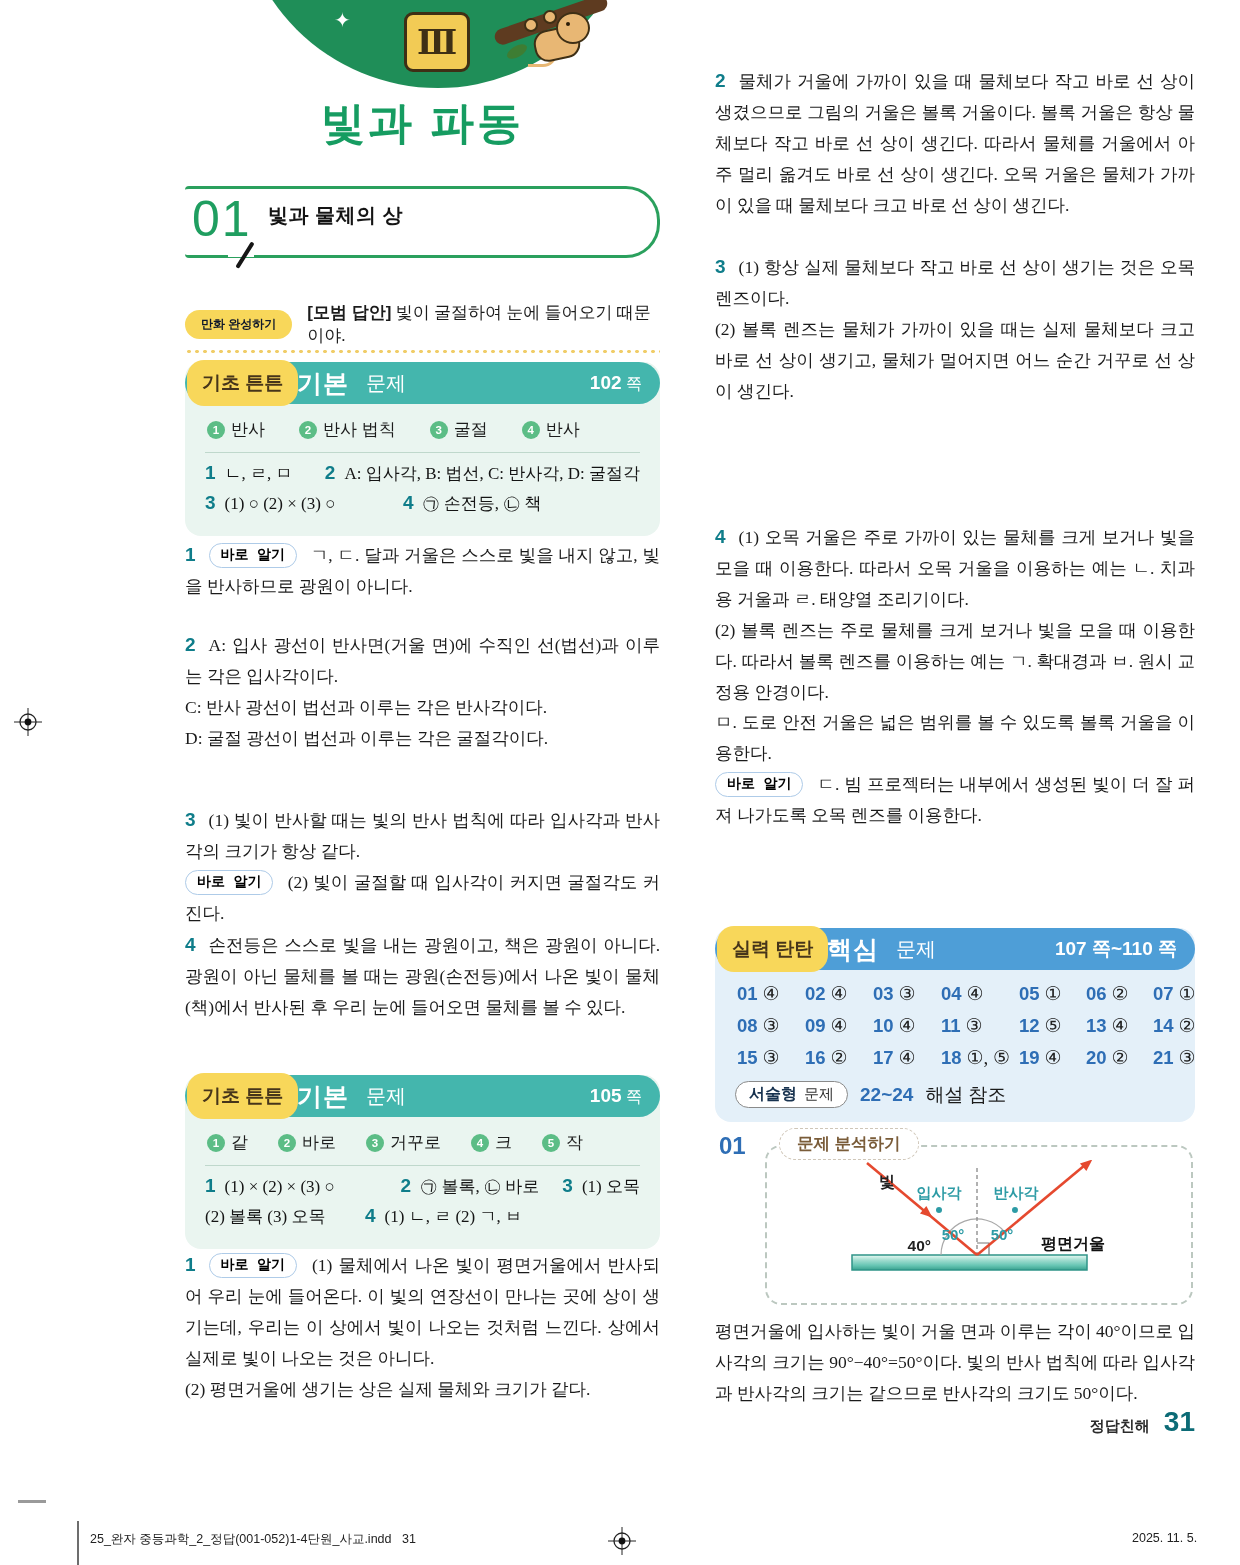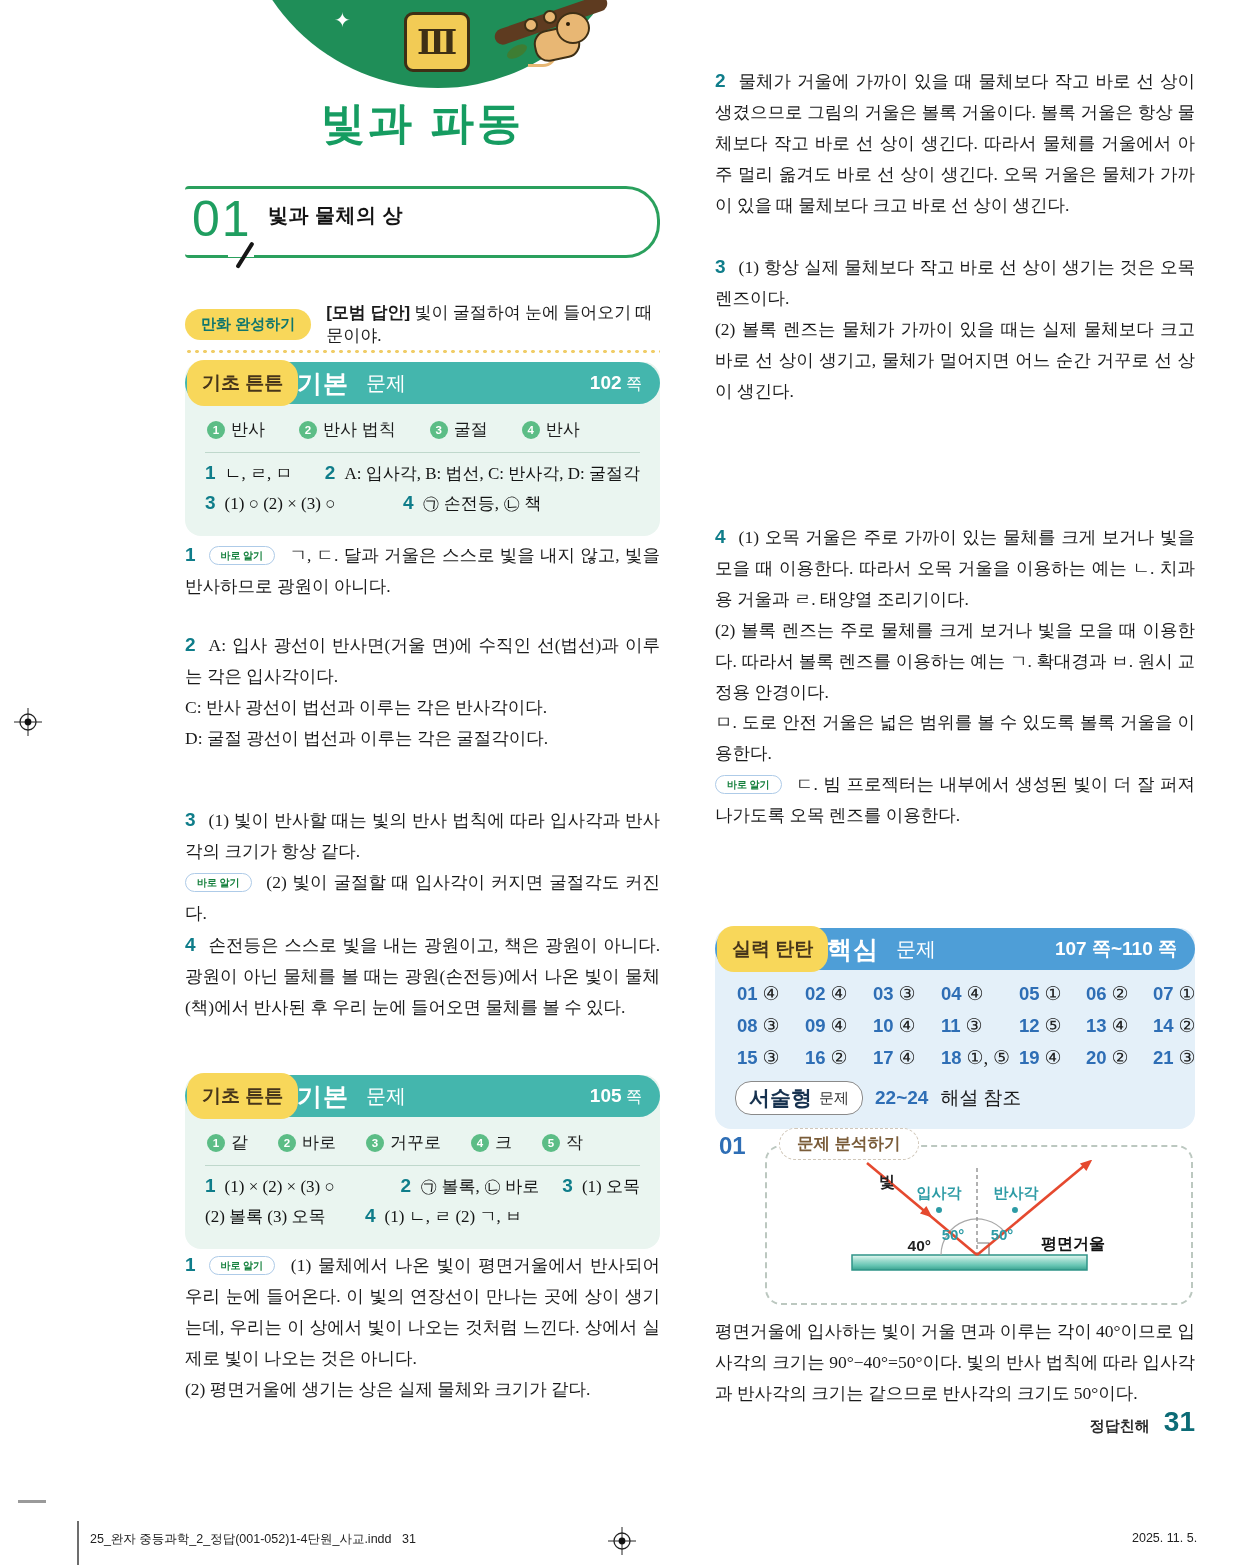--- a/index.html
+++ b/index.html
@@ -31,21 +31,21 @@
   .chapter-box{left:185px;top:186px;width:472px;height:66px;border-top:3.5px solid #2AA05D;
                border-right:3.5px solid #2AA05D;border-bottom:3.5px solid #2AA05D;
                border-radius:4px 34px 34px 4px;}
   .chapter-gap{left:228px;top:249px;width:26px;height:8px;background:#fff;}
   .chapter-slash{left:243px;top:240px;width:3.5px;height:30px;background:#161616;transform:rotate(32deg);border-radius:2px;}
   .chapter-num{left:192px;top:190px;font-size:50px;font-weight:400;color:#1F9E60;letter-spacing:2px;}
   .chapter-title{left:268px;top:202px;font-size:20px;font-weight:800;color:#141414;letter-spacing:.5px;}
 
   
   .cartoon{left:185px;top:301px;width:475px;display:flex;align-items:center;gap:15px;}
-  .yellow-pill{background:#F8D75A;border-radius:17px;padding:6px 16px;font-weight:800;font-size:15px;color:#0f766e;white-space:nowrap;}
+  .yellow-pill{background:#F8D75A;border-radius:17px;padding:6px 16px;font-weight:800;font-size:12px;color:#0f172a;white-space:nowrap;}
   .cartoon-text{font-family:"Liberation Serif","DejaVu Serif",serif;font-size:17px;color:#1b1b1b;}
   .cartoon-text b{font-family:"Liberation Sans",sans-serif;font-weight:800;}
   .dotline{left:185px;top:349px;width:475px;height:5px;
            background-image:radial-gradient(circle,#F0CD69 1.7px,rgba(0,0,0,0) 1.9px);
            background-size:8px 5px;background-repeat:repeat-x;}
 
   
   .answer-box{width:475px;}
   .box-body{border-radius:16px;padding:54px 20px 14px 20px;}
   .mint{background:#EAF5F0;}
@@ -68,33 +68,33 @@
            margin-bottom:7px;align-items:baseline;}
   .ans-cell{display:flex;align-items:baseline;white-space:nowrap;}
   .anum{font-family:"Liberation Sans",sans-serif;color:#0F7D8A;font-weight:800;font-size:19px;padding-right:9px;}
 
   
   .exp{width:475px;text-align:justify;font-family:"Liberation Serif","DejaVu Serif",serif;
        font-size:17.5px;line-height:1.76;color:#1b1b1b;}
   .exp p{margin:0;}
   .rcol{width:480px;}
   .n{font-family:"Liberation Sans",sans-serif;color:#0F7D8A;font-weight:800;font-size:19px;padding-right:13px;}
-  .baro{display:inline-block;border:1.5px solid #AECBE8;border-radius:15px;color:#15803d;background:#fff;
-        font-family:Liberation Serif, serif;font-size:10px;font-weight:700;padding:1px 11px;
+  .baro{display:inline-block;border:1.5px solid #AECBE8;border-radius:15px;color:#000000;background:#fff;
+        font-family:Liberation Mono, monospace;font-size:14px;font-weight:700;padding:1px 11px;
         margin-right:9px;vertical-align:2px;white-space:nowrap;line-height:1.5;}
 
   
   .grid{display:grid;grid-template-columns:64px 64px 64px 74px 63px 63px 1fr;row-gap:9px;column-gap:4px;
         padding:0 2px;}
   .gcell{white-space:nowrap;}
   .q{color:#2E6EB5;font-weight:800;font-size:18.5px;padding-right:5px;}
   .a{color:#222;font-size:19px;font-family:"Liberation Serif","DejaVu Serif",serif;}
   .essay-row{display:flex;align-items:center;gap:12px;margin-top:12px;}
   .essay-pill{background:#fff;border:1.5px solid #8a8a8a;border-radius:16px;padding:2px 13px;display:flex;gap:7px;align-items:center;}
-  .essay-strong{color:#17324F;font-weight:900;font-size:21px;}
+  .essay-strong{color:#17324F;font-weight:900;font-size:16px;}
   .essay-rest{color:#333;font-size:15px;}
   .essay-range{color:#2E6EB5;font-weight:800;font-size:19px;}
   .essay-note{font-family:"Liberation Serif","DejaVu Serif",serif;font-size:19px;color:#1b1b1b;}
 
   
   .analysis{left:715px;top:1128px;width:480px;height:180px;}
   .an-num{position:absolute;left:4px;top:4px;color:#2E6EB5;font-weight:900;font-size:24px;}
   .an-box{position:absolute;left:50px;top:17px;width:424px;height:156px;border:2px dashed #BCC8C0;border-radius:16px;}
   .an-badge{position:absolute;left:64px;top:0px;background:#fff;border:1.5px dashed #CFC6B8;border-radius:16px;
             padding:4px 17px;color:#7A5C39;font-weight:800;font-size:16.5px;}

